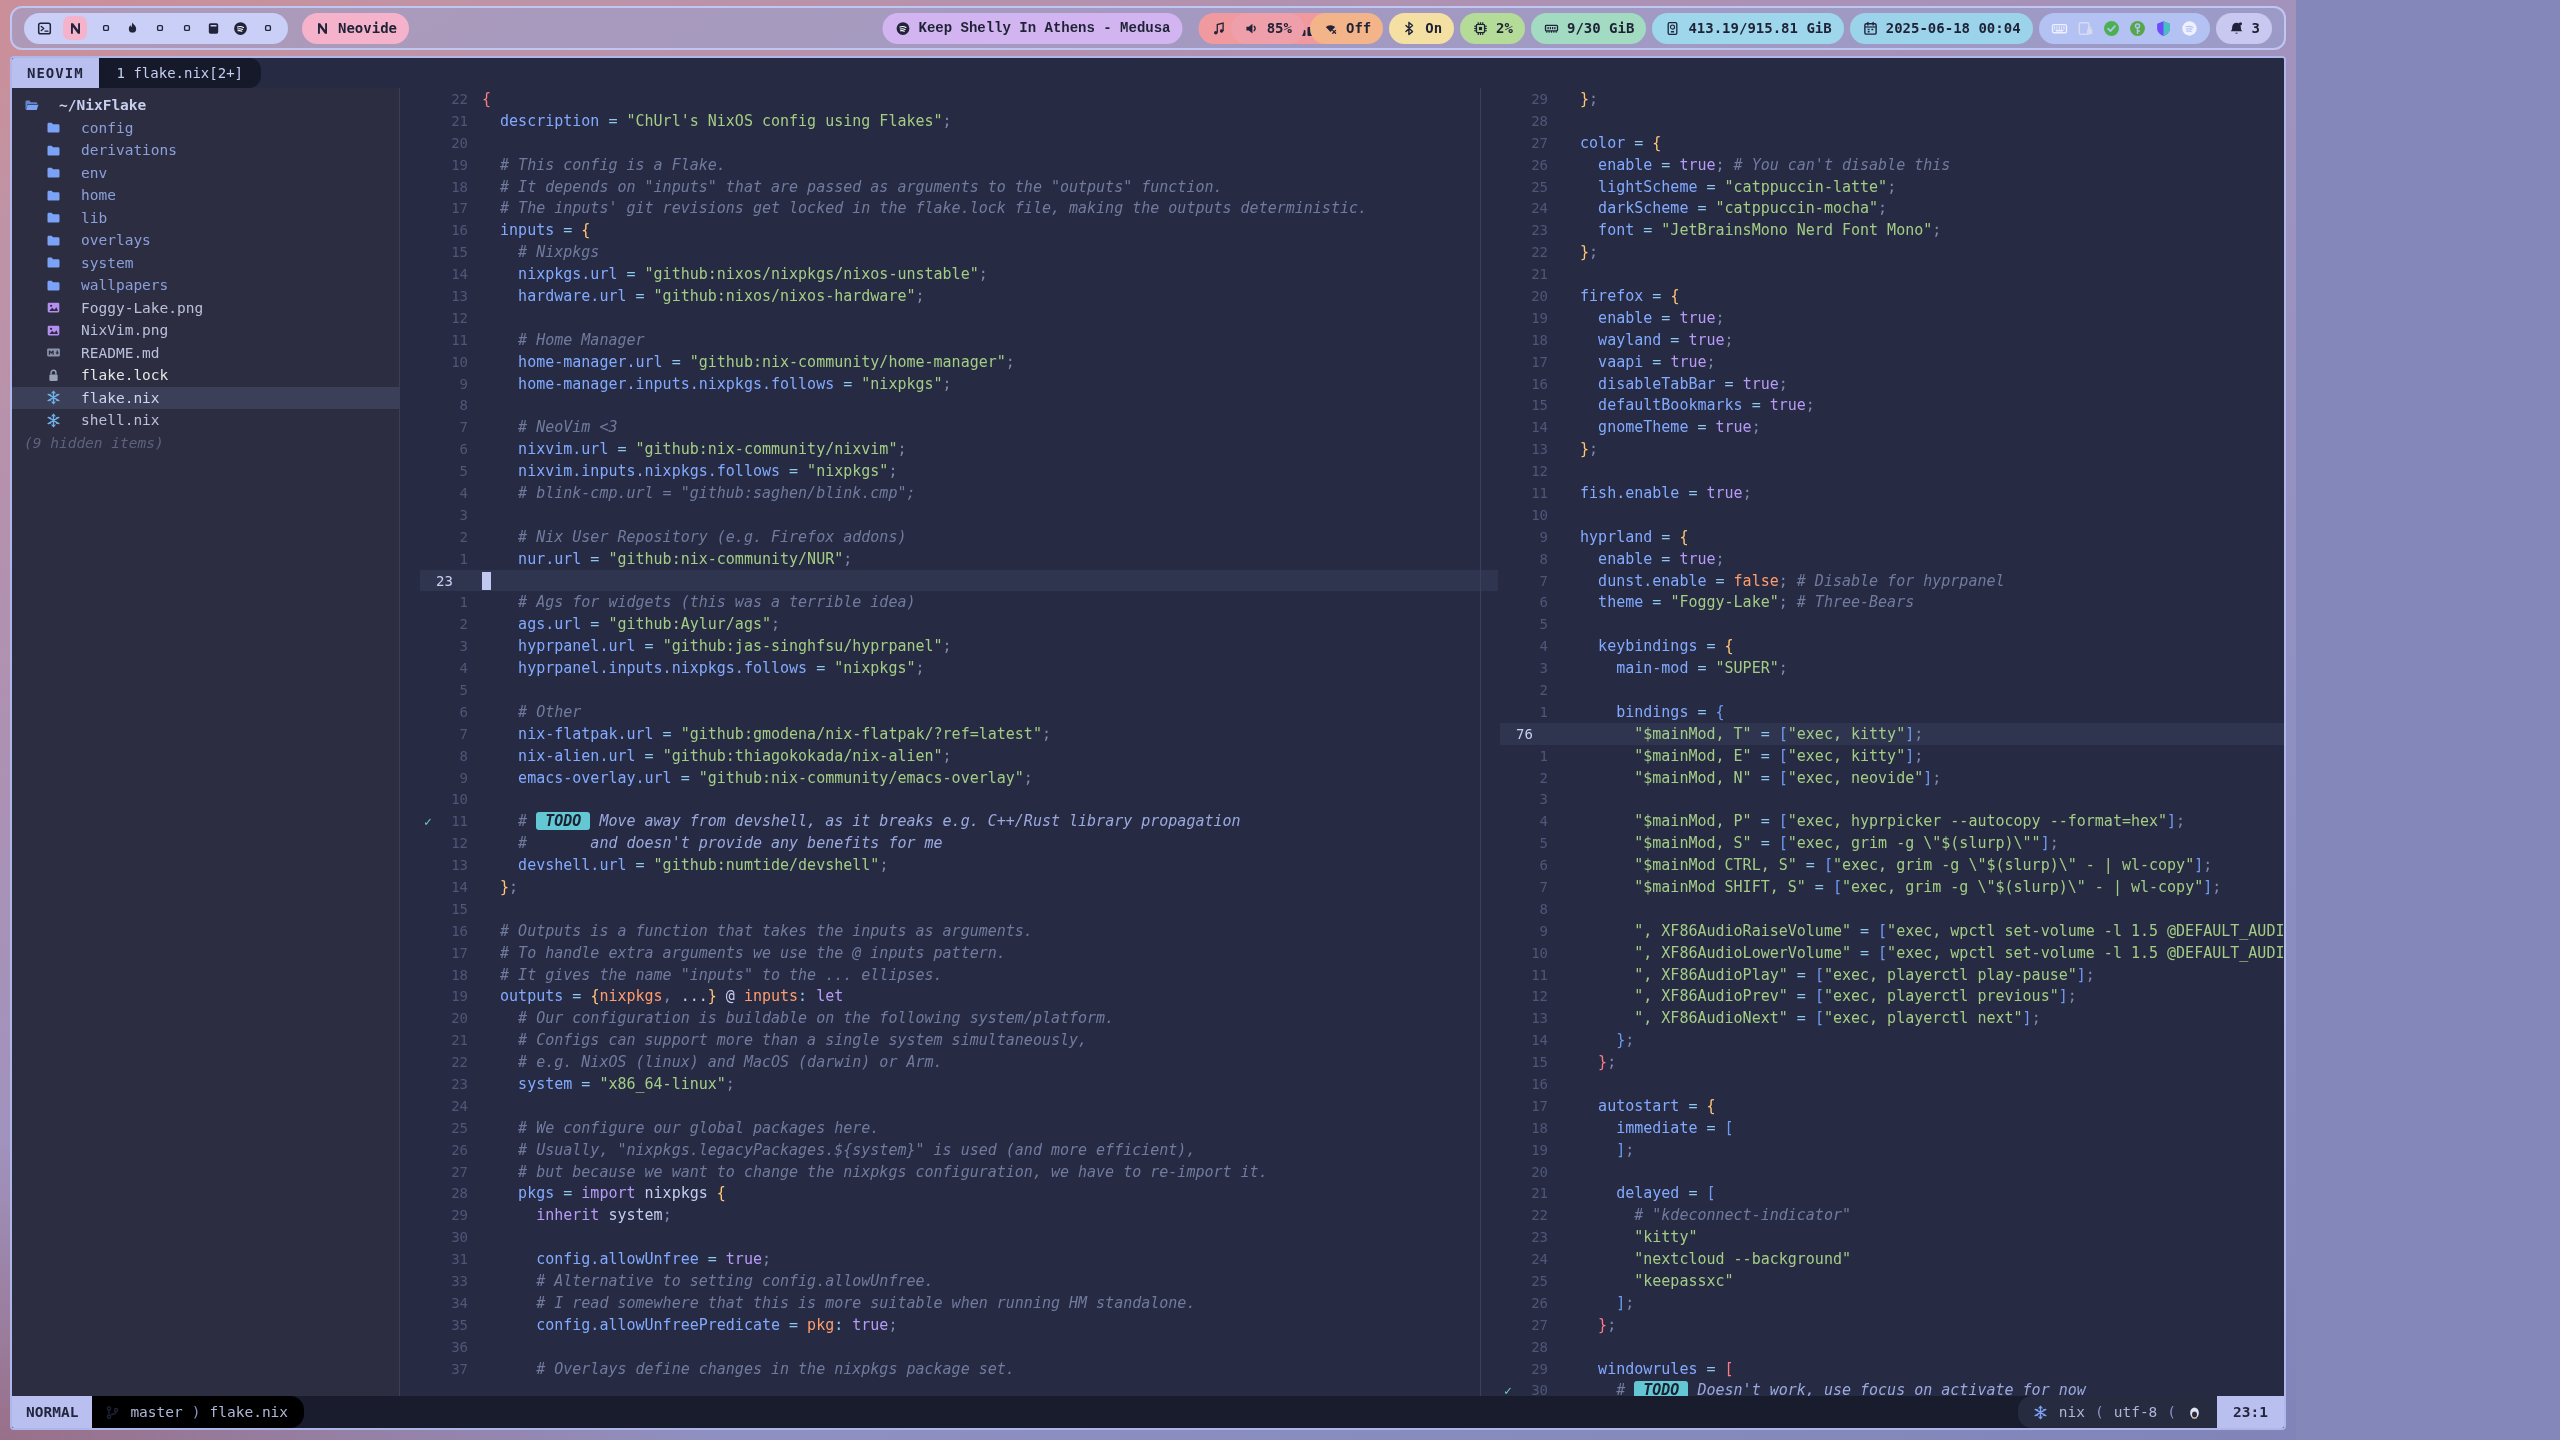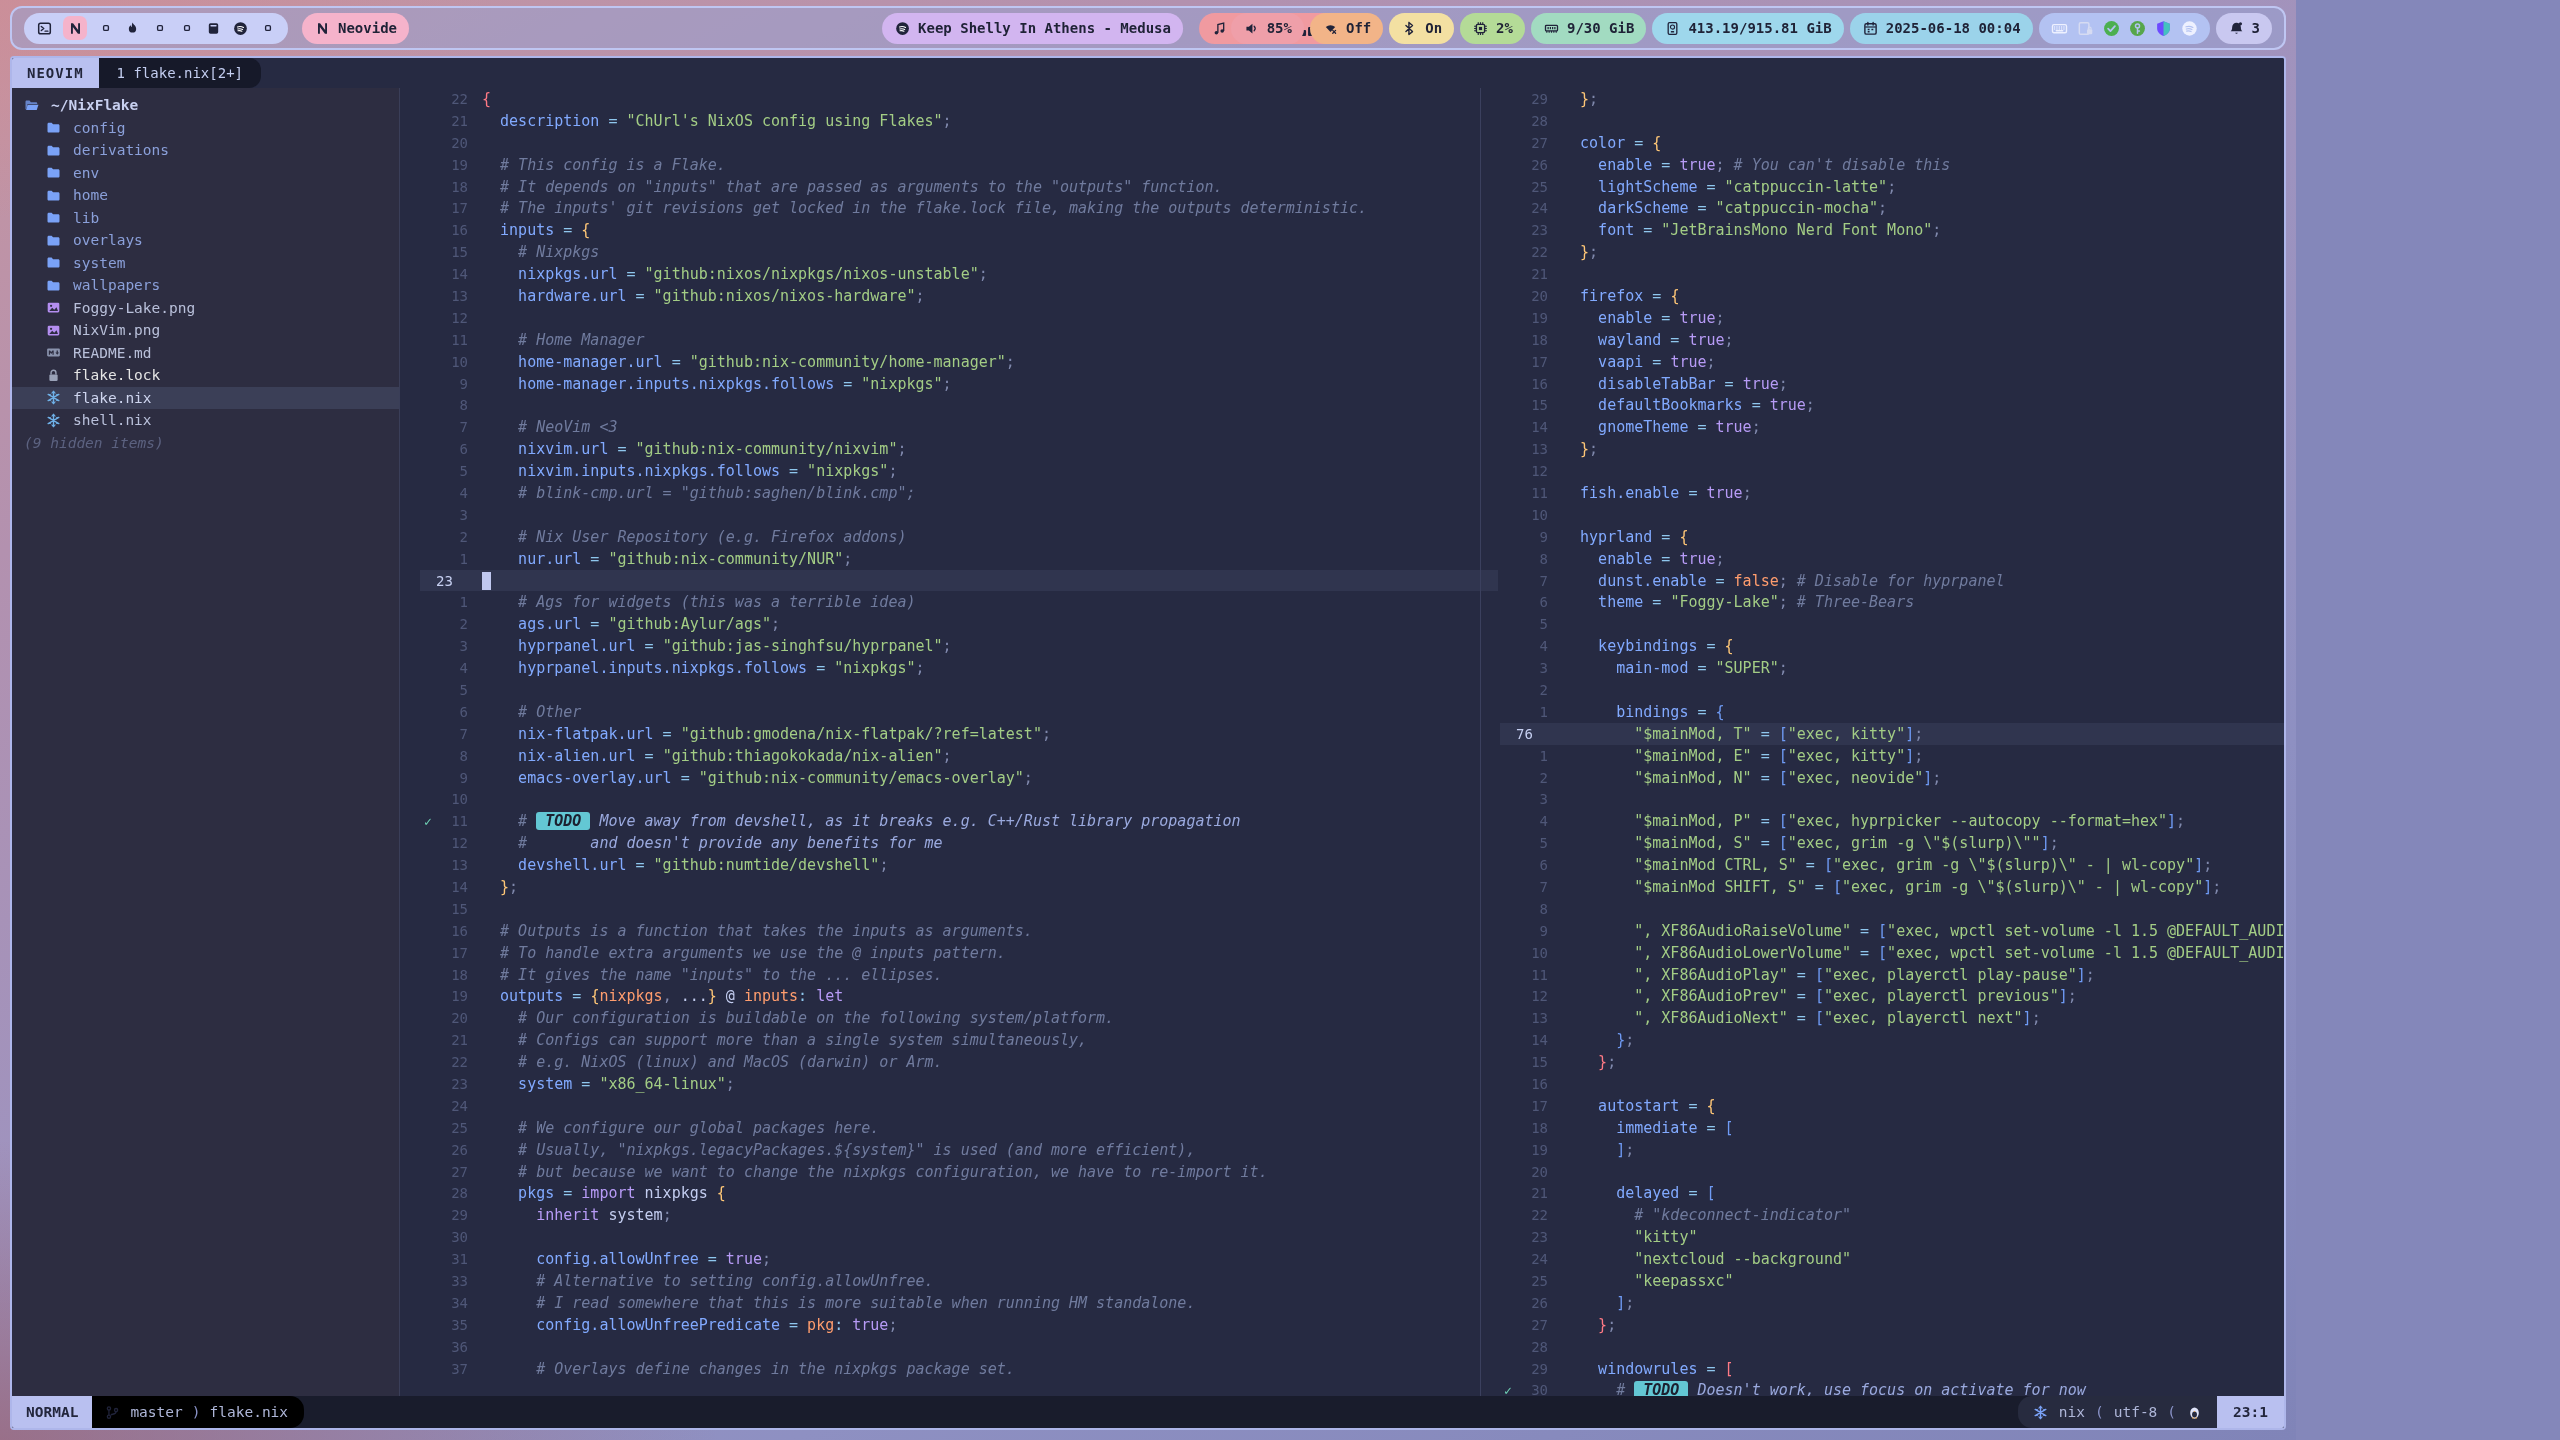--- a/index.html
+++ b/index.html
@@ -15,40 +15,40 @@
     display:flex;align-items:center;}
   .pill{height:31px;border-radius:16px;display:flex;align-items:center;gap:7px;
     padding:0 12px;color:#1f2236;font-weight:bold;font-size:14px;white-space:nowrap;}
   .pill svg{width:16px;height:16px;display:block;}
   #workspaces{background:#c9cff7;gap:10px;padding:0 12px;}
   .ws-item{display:flex;align-items:center;justify-content:center;width:17px;height:24px;color:#20233a;}
   .ws-item svg{width:15px;height:15px;}
   .ws-item.small svg{width:12px;height:12px;}
   .ws-item.active{background:#f5b3cb;border-radius:7px;width:24px;}
   #title-pill{background:#f5b3cb;margin-left:14px;}
-  #center-cluster{position:absolute;left:50%;transform:translateX(-50%) translateX(-32px);display:flex;gap:16px;}
+  #center-cluster{position:absolute;left:50%;transform:translateX(-50%) translateX(-32px);display:flex;gap:16px;font-family:Liberation Mono, monospace;}
   #music-pill{background:#d2b5f0;}
   #cava-pill{background:#f09aa0;gap:8px;}
   #cava{display:flex;align-items:flex-end;gap:2px;height:16px;}
   #cava div{width:6px;background:#20233a;border-radius:1px;}
   #right-cluster{position:absolute;right:12px;display:flex;gap:6px;align-items:center;}
   #tray-pill{background:#b3c2f2;gap:9px;}
   #tray-pill svg{width:17px;height:17px;}
   #notif-pill{background:#c9c8f0;}
   #bar-left{display:flex;align-items:center;margin-left:12px;}
   
   #window{position:absolute;left:10px;right:10px;top:56px;height:1374px;border-radius:4px;
     background:#262a42;border:2px solid #aeb6ea;box-sizing:border-box;overflow:hidden;}
   
   #tabline{position:absolute;left:0;right:0;top:0;height:30px;background:#262a42;display:flex;align-items:stretch;font-size:14px;}
   #neovim-block{background:#b9c0f0;color:#23263c;font-weight:bold;display:flex;align-items:center;padding:0 15px;letter-spacing:1px;}
   #tab1{background:#161929;color:#c3cdf0;display:flex;align-items:center;padding:0 18px;border-radius:0 12px 12px 0;}
   
   #tree{position:absolute;left:0;top:30px;bottom:32px;width:388px;background:#2d2d41;border-right:1px solid #3a3e58;box-sizing:border-box;padding-top:6px;}
-  .tree-row{height:22.5px;display:flex;align-items:center;font-size:14.5px;padding-left:12px;gap:12px;white-space:nowrap;text-align:right;}
+  .tree-row{height:22.5px;display:flex;align-items:center;font-size:14.5px;padding-left:12px;gap:20px;white-space:nowrap;text-align:right;}
   .tree-row svg{width:15px;height:15px;flex:none;--bg2:#2d2d41;}
   .tree-row.selected{background:#3b3f57;}
   .tree-row.indent1{padding-left:34px;}
   
   .pane{position:absolute;top:30px;bottom:32px;font-size:15px;padding-left:19px;}
   #pane-left{left:389px;width:1078px;}
   #pane-right{left:1468px;right:0;border-left:1px solid #3b405e;}
   .code-line{height:21.9px;display:flex;align-items:center;white-space:pre;position:relative;}
   .code-line.cur{background:#30354f;}
   .sign-col{width:16px;flex:none;color:#6fd1b4;font-size:13px;text-align:center;}

